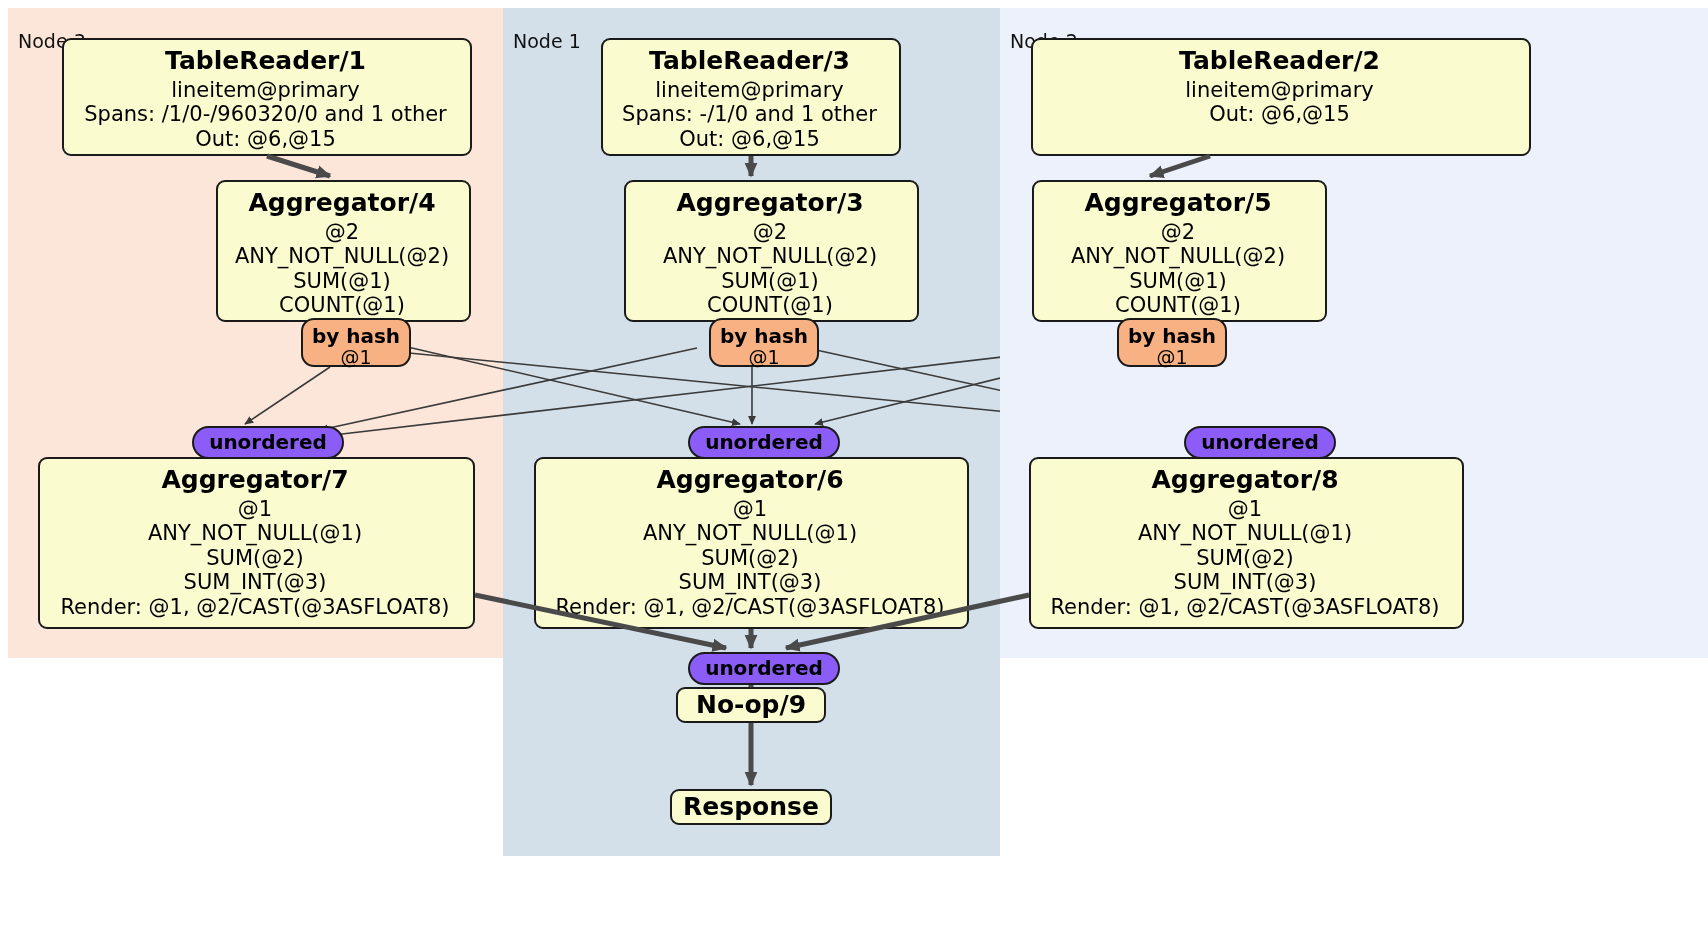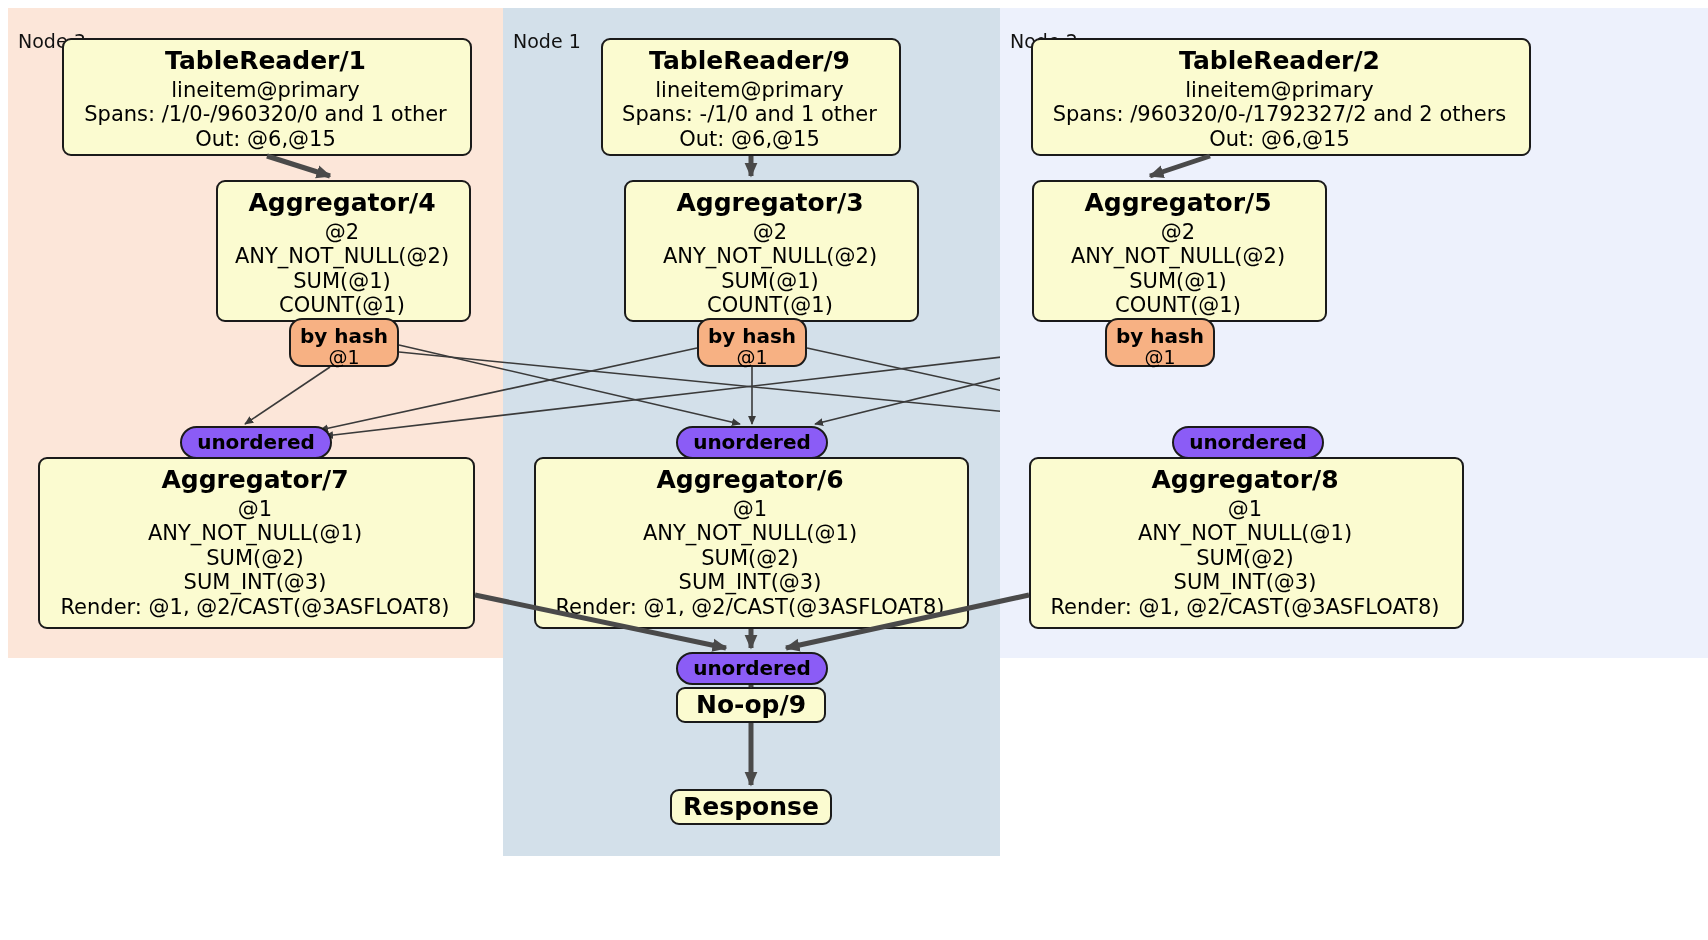--- a/index.html
+++ b/index.html
@@ -71,20 +71,21 @@
 
   
   .badge {
     position: absolute;
     box-sizing: border-box;
     border: 2px solid #1a1a1a;
     text-align: center;
     color: #000000;
     z-index: 6;
     line-height: 1.12;
+    margin-left: 12px;
   }
   .badge.hash {
     background: #f7b183;
     border-radius: 13px;
     padding-top: 5px;
     font-size: 19px;
   }
   .badge.hash .b-title {
     font-weight: bold;
     font-size: 20px;
@@ -159,29 +160,28 @@
     </svg>
 
   <div id="nodes-layer">
       <div class="proc" style="left: 62px; top: 38px; width: 410px; height: 118px;">
         <span class="title">TableReader/1</span>
         <span class="line">lineitem@primary</span>
         <span class="line">Spans: /1/0-/960320/0 and 1 other</span>
         <span class="line">Out: @6,@15</span>
       </div>
       <div class="proc" style="left: 601px; top: 38px; width: 300px; height: 118px;">
-        <span class="title">TableReader/9</span>
+        <span class="title">TableReader/3</span>
         <span class="line">lineitem@primary</span>
         <span class="line">Spans: -/1/0 and 1 other</span>
         <span class="line">Out: @6,@15</span>
       </div>
       <div class="proc" style="left: 1031px; top: 38px; width: 500px; height: 118px;">
         <span class="title">TableReader/2</span>
         <span class="line">lineitem@primary</span>
-        <span class="line">Spans: /960320/0-/1792327/2 and 2 others</span>
         <span class="line">Out: @6,@15</span>
       </div>
       <div class="proc" style="left: 216px; top: 180px; width: 255px; height: 142px;">
         <span class="title">Aggregator/4</span>
         <span class="line">@2</span>
         <span class="line">ANY_NOT_NULL(@2)</span>
         <span class="line">SUM(@1)</span>
         <span class="line">COUNT(@1)</span>
       </div>
       <div class="proc" style="left: 624px; top: 180px; width: 295px; height: 142px;">

